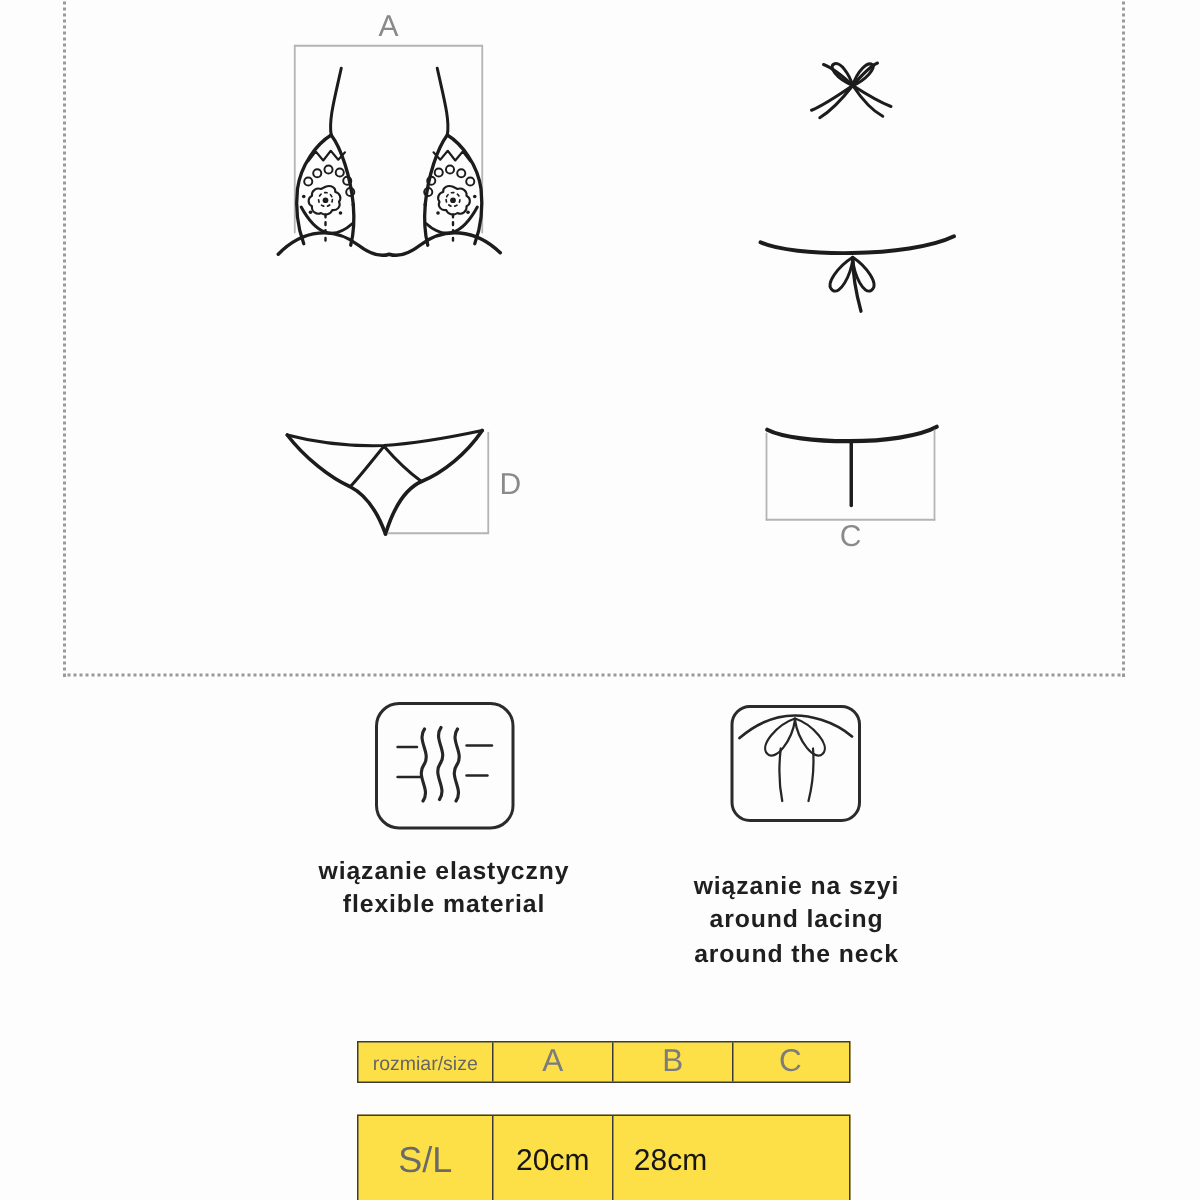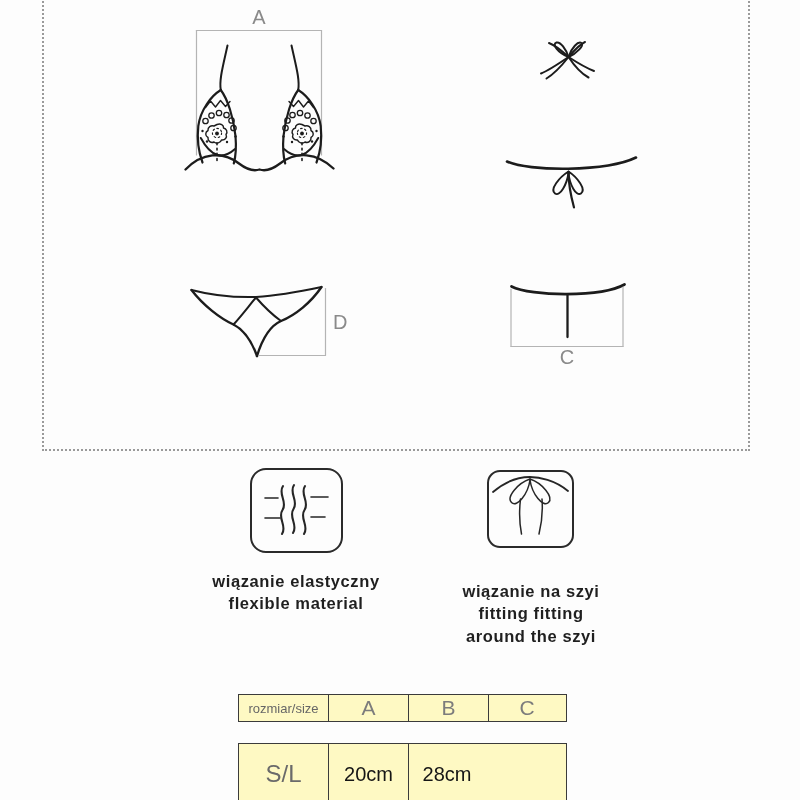--- a/index.html
+++ b/index.html
@@ -14,21 +14,21 @@
   .icon-box{position:absolute;border:2px solid #2b2b2b;background:#fdfdfd;}
   .icon-box.flex{left:250px;top:468px;width:89px;height:81px;border-radius:16px;}
   .icon-box.lace{left:487px;top:470px;width:83px;height:74px;border-radius:13px;}
   .icon-box svg{position:absolute;left:0;top:0;}
   .caption{position:absolute;width:300px;text-align:center;color:#1f1f1f;
     font-size:16.5px;font-weight:600;letter-spacing:0.6px;line-height:1.36;}
   .caption.left{left:146px;top:570px;}
   .caption.right{left:381px;top:556px;margin-top:24px;}
   
   .size-table{position:absolute;left:238px;top:694px;width:329px;}
-  .trow{display:flex;border:1.5px solid #3b3b3b;box-sizing:border-box;background:#fef9c3;}
+  .trow{display:flex;border:1.5px solid #3b3b3b;box-sizing:border-box;background:#fde047;}
   .trow.head{height:28px;}
   .trow.body{height:62px;margin-top:21px;}
   .tcell{display:flex;align-items:center;justify-content:center;box-sizing:border-box;}
   .tcell + .tcell{border-left:1.5px solid #3b3b3b;}
   .c0{width:89px;} .c1{width:80px;} .c2{width:80px;} .c3{width:77px;}
   .hsize{font-size:13px;color:#666;}
   .hletter{font-size:21px;color:#7c7c7c;font-weight:400;}
   .vsize{font-size:24px;color:#6a6a6a;}
   .vgray{font-size:22px;color:#4a4a4a;}
   .vdark{font-size:20px;color:#161616;}
@@ -139,22 +139,22 @@
       <path d="M53,27 C54,40 52.5,52 50,62" stroke-width="1.5"></path>
     </svg>
   </div>
 
   <div class="caption left">
     <div>wiązanie elastyczny</div>
     <div>flexible material</div>
   </div>
   <div class="caption right">
     <div>wiązanie na szyi</div>
-    <div>fitting fitting</div>
-    <div>around the szyi</div>
+    <div>around lacing</div>
+    <div>around the neck</div>
   </div>
 
   <div class="size-table">
     <div class="trow head">
       <div class="tcell c0 hsize">rozmiar/size</div>
       <div class="tcell c1 hletter">A</div>
       <div class="tcell c2 hletter">B</div>
       <div class="tcell c3 hletter">C</div>
     </div>
     <div class="trow body">

